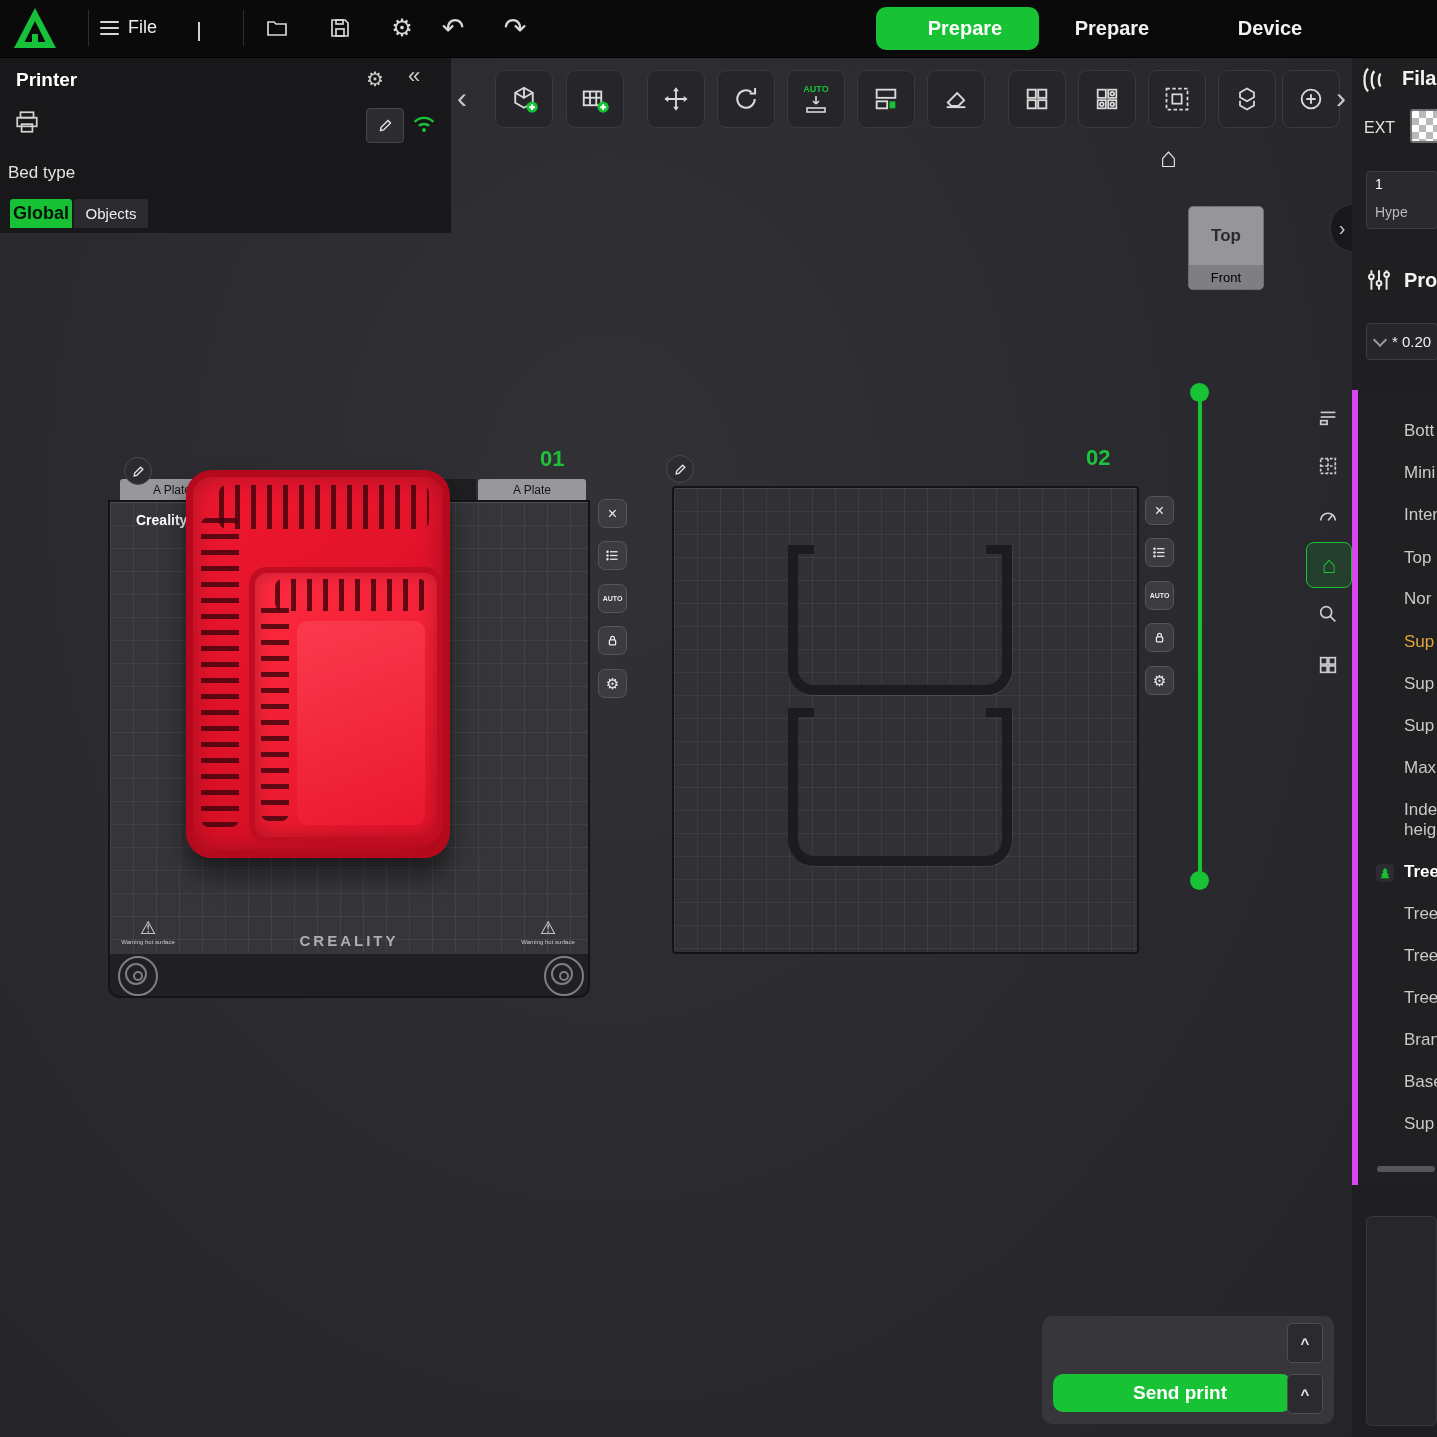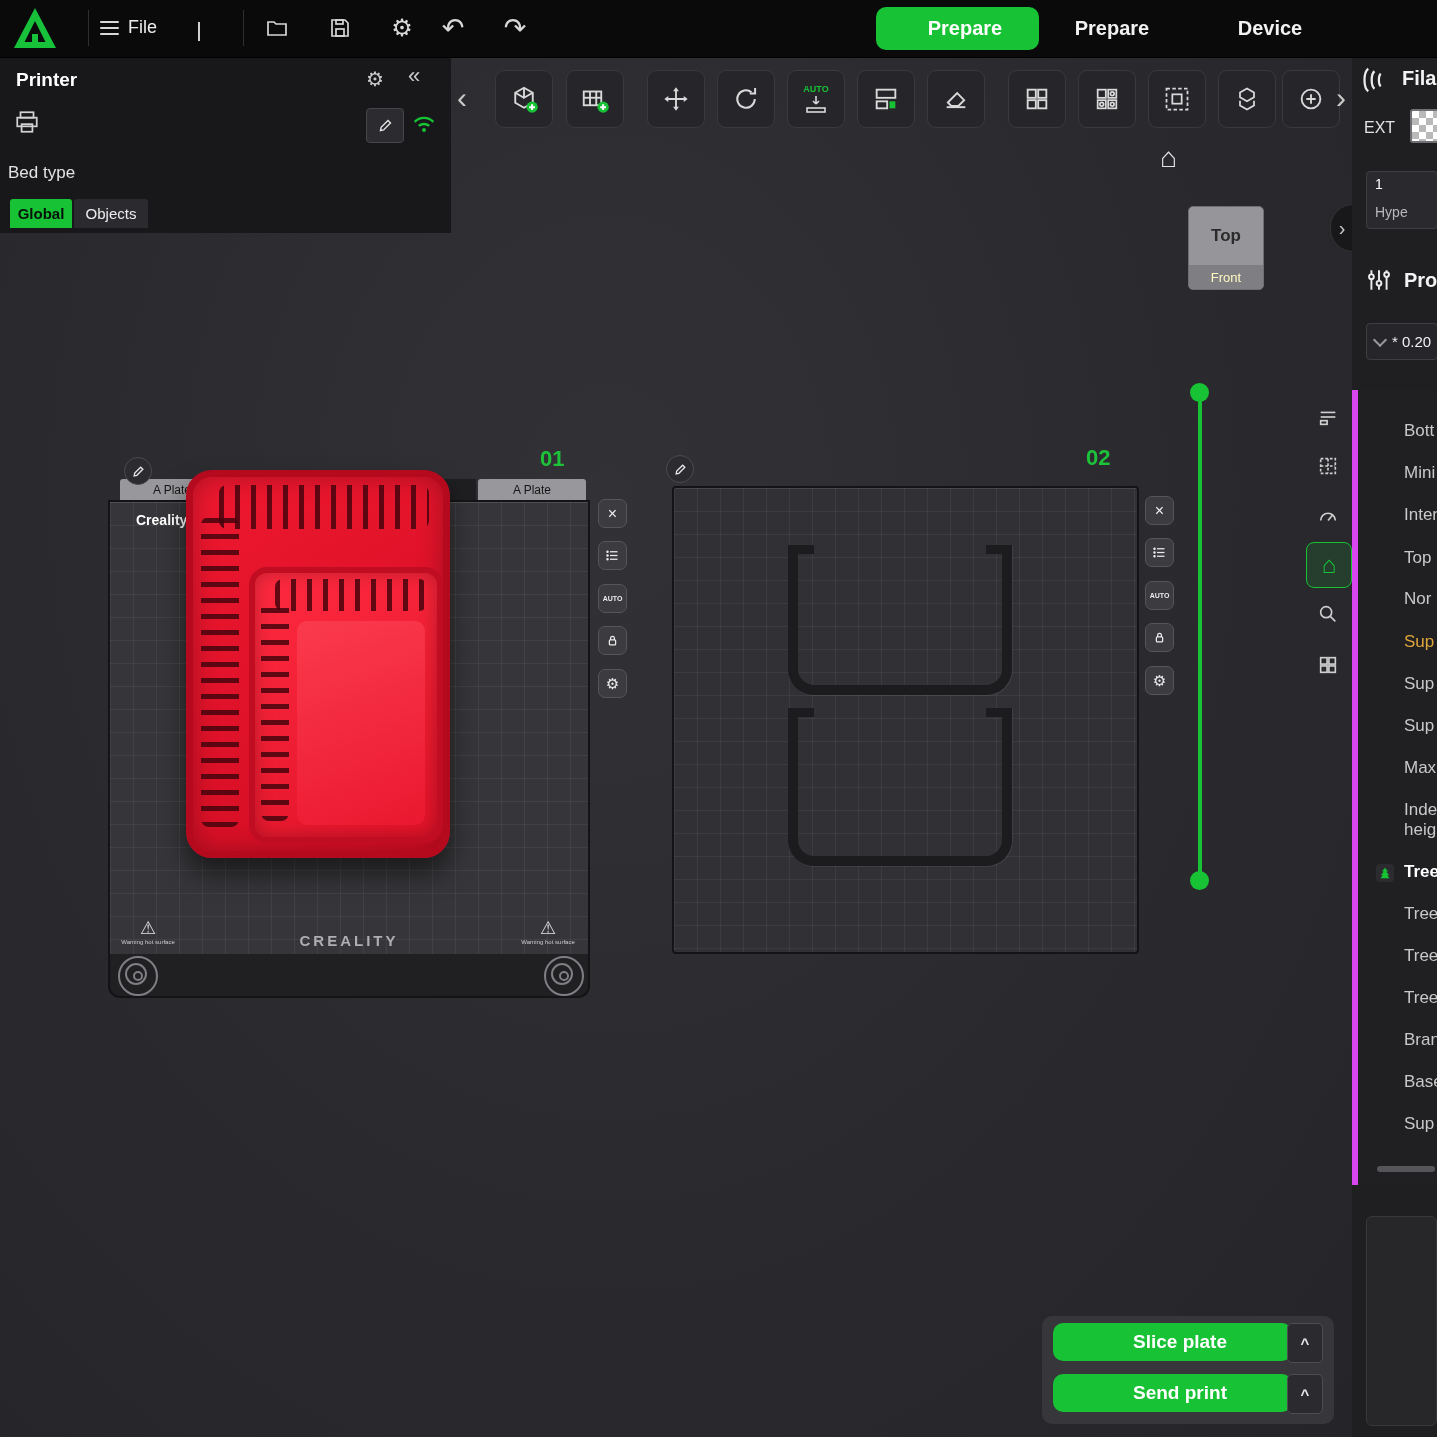--- a/index.html
+++ b/index.html
@@ -179,21 +179,21 @@
         </svg>
       </span>
     </div>
   <div class="sidebtn flex" style="left:1145px;top:609px">
       <span style="font-size:15px">⚙</span>
     </div>
 
   <div class="abs" style="left:1160px;top:85px;font-size:28px;color:#e4e4e4">⌂</div>
   <div class="abs" style="left:1188px;top:149px;width:74px;height:82px;background:#95959a;border:1px solid #6f6f73;border-radius:5px;overflow:hidden">
     <div class="flex" style="height:58px;color:#2b2b2b;font-size:17px;font-weight:bold">Top</div>
-    <div class="flex" style="height:24px;background:#7e7e83;color:#fef9c3;font-size:13px">Front</div>
+    <div class="flex" style="height:24px;background:#7e7e83;color:#000000;font-size:13px">Front</div>
   </div>
   <div class="abs flex" style="left:1330px;top:147px;width:22px;height:46px;background:#18181b;border:1px solid #333;border-radius:23px 0 0 23px;color:#c9c9c9;font-size:20px">›</div>
 
   <div class="abs" style="left:1198px;top:335px;width:4px;height:488px;background:#17c235;border-radius:2px"></div>
   <div class="abs" style="left:1190px;top:326px;width:19px;height:19px;border-radius:50%;background:#17c235"></div>
   <div class="abs" style="left:1190px;top:814px;width:19px;height:19px;border-radius:50%;background:#17c235"></div>
 
   <div class="stripbtn flex" style="top:338px">
       <span>
         <svg width="22" height="22" viewBox="0 0 24 24" stroke="currentColor" stroke-width="1.8" fill="none">
@@ -236,21 +236,20 @@
         <svg width="22" height="22" viewBox="0 0 24 24" stroke="currentColor" stroke-width="1.8" fill="none">
           <rect x="4" y="4" width="7" height="7"></rect>
           <rect x="13" y="4" width="7" height="7"></rect>
           <rect x="4" y="13" width="7" height="7"></rect>
           <rect x="13" y="13" width="7" height="7"></rect>
         </svg>
       </span>
     </div>
 
   <div class="abs" style="left:1042px;top:1259px;width:292px;height:108px;background:#36363b;border-radius:10px"></div>
-  <div class="abs greenbtn flex" style="left:1053px;top:1266px;width:224px;height:38px;font-size:19px">Slice plate</div>
   <div class="abs caretbtn flex" style="left:1287px;top:1266px;width:34px;height:38px">^</div>
   <div class="abs greenbtn flex" style="left:1053px;top:1317px;width:224px;height:38px;font-size:19px">Send print</div>
   <div class="abs caretbtn flex" style="left:1287px;top:1317px;width:34px;height:38px">^</div>
 </div>
 
 <div class="chevbtn" style="left:449px">‹</div>
 <div class="toolbtn" style="left:495px">
     <span>
       <svg width="30" height="30" viewBox="0 0 24 24" stroke="#d9d9d9" stroke-width="1.5" fill="none">
         <path d="M12 3l7 4v8l-7 4-7-4V7z"></path>
@@ -385,21 +384,21 @@
   <div class="abs" style="left:410px;top:52px">
       <svg width="28" height="28" viewBox="0 0 24 24" fill="none" stroke="#17c235" stroke-width="2">
         <path d="M4 11a11 11 0 0 1 16 0"></path>
         <path d="M7.5 14.5a7 7 0 0 1 9 0"></path>
         <circle cx="12" cy="18" r="1.7" fill="#17c235" stroke="none"></circle>
       </svg>
     </div>
 
   <div class="abs" style="left:8px;top:106px;font-size:17px;color:#e3e3e3">Bed type</div>
 
-  <div class="abs flex" style="left:10px;top:142px;width:62px;height:29px;background:#17c235;color:#07130a;font-size:15px;font-weight:bold;border-radius:3px 3px 0 0">Global</div>
+  <div class="abs flex" style="left:10px;top:142px;width:62px;height:29px;background:#17c235;color:#07130a;font-size:18px;font-weight:bold;border-radius:3px 3px 0 0">Global</div>
   <div class="abs flex" style="left:74px;top:142px;width:74px;height:29px;background:#2b2b2f;color:#ededed;font-size:15px;border-radius:3px 3px 0 0">Objects</div>
 </div>
 
 <div class="abs rightpanel">
   <div class="abs" style="left:10px;top:8px">
       <svg width="30" height="30" viewBox="0 0 24 24" fill="none" stroke="#ececec" stroke-width="1.8">
         <path d="M5 3c-4 3-4 15 0 18"></path>
         <path d="M10 5c-3 2.4-3 11.6 0 14"></path>
         <path d="M15 7c-2 1.6-2 8.4 0 10"></path>
       </svg>

